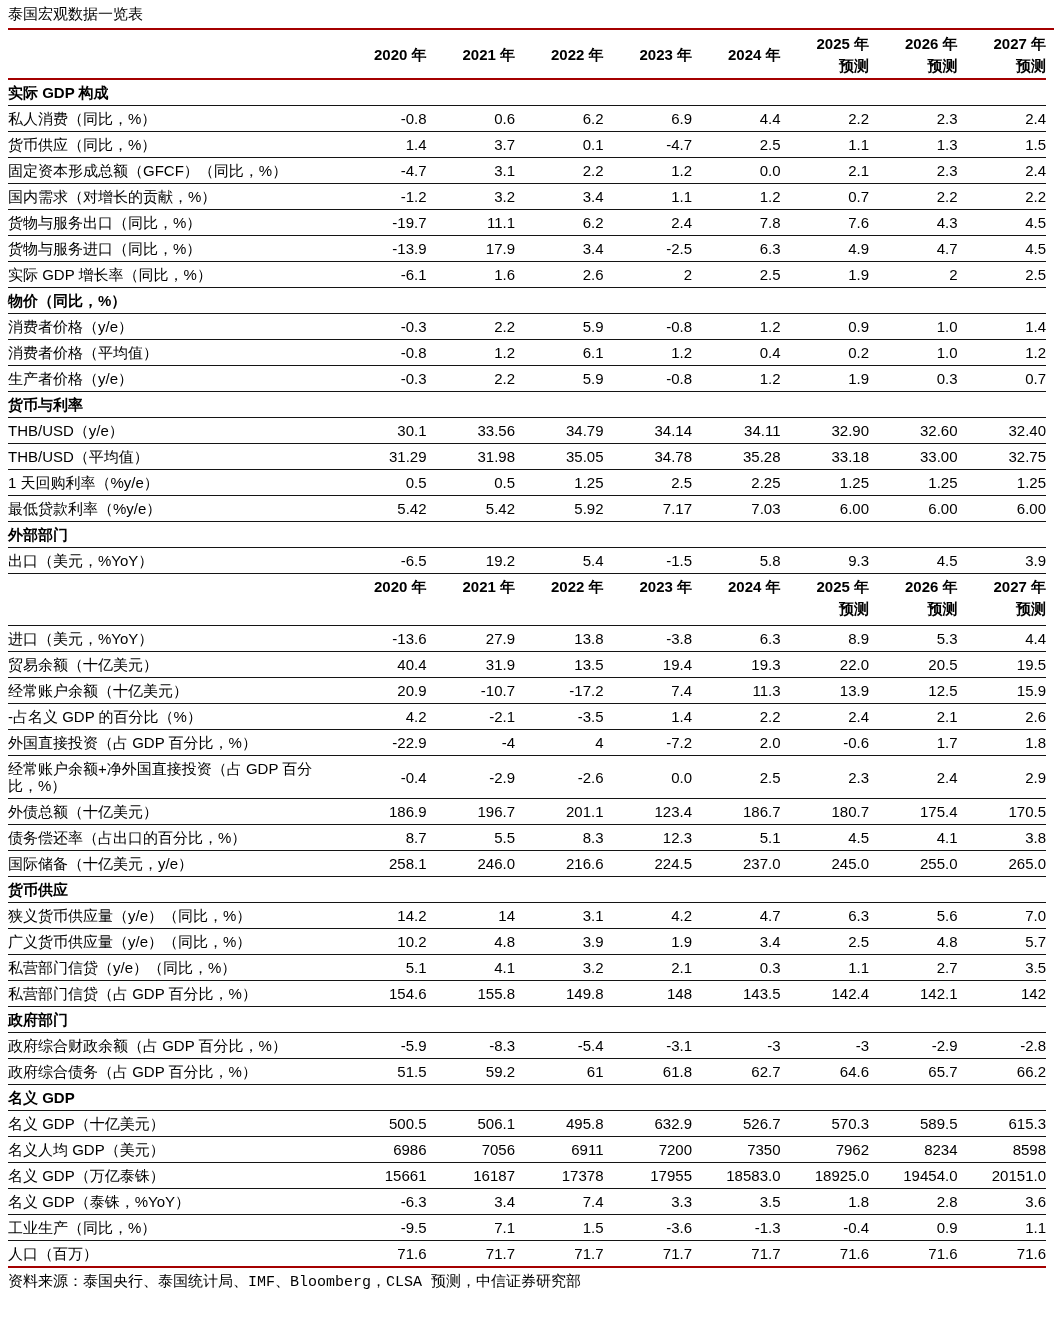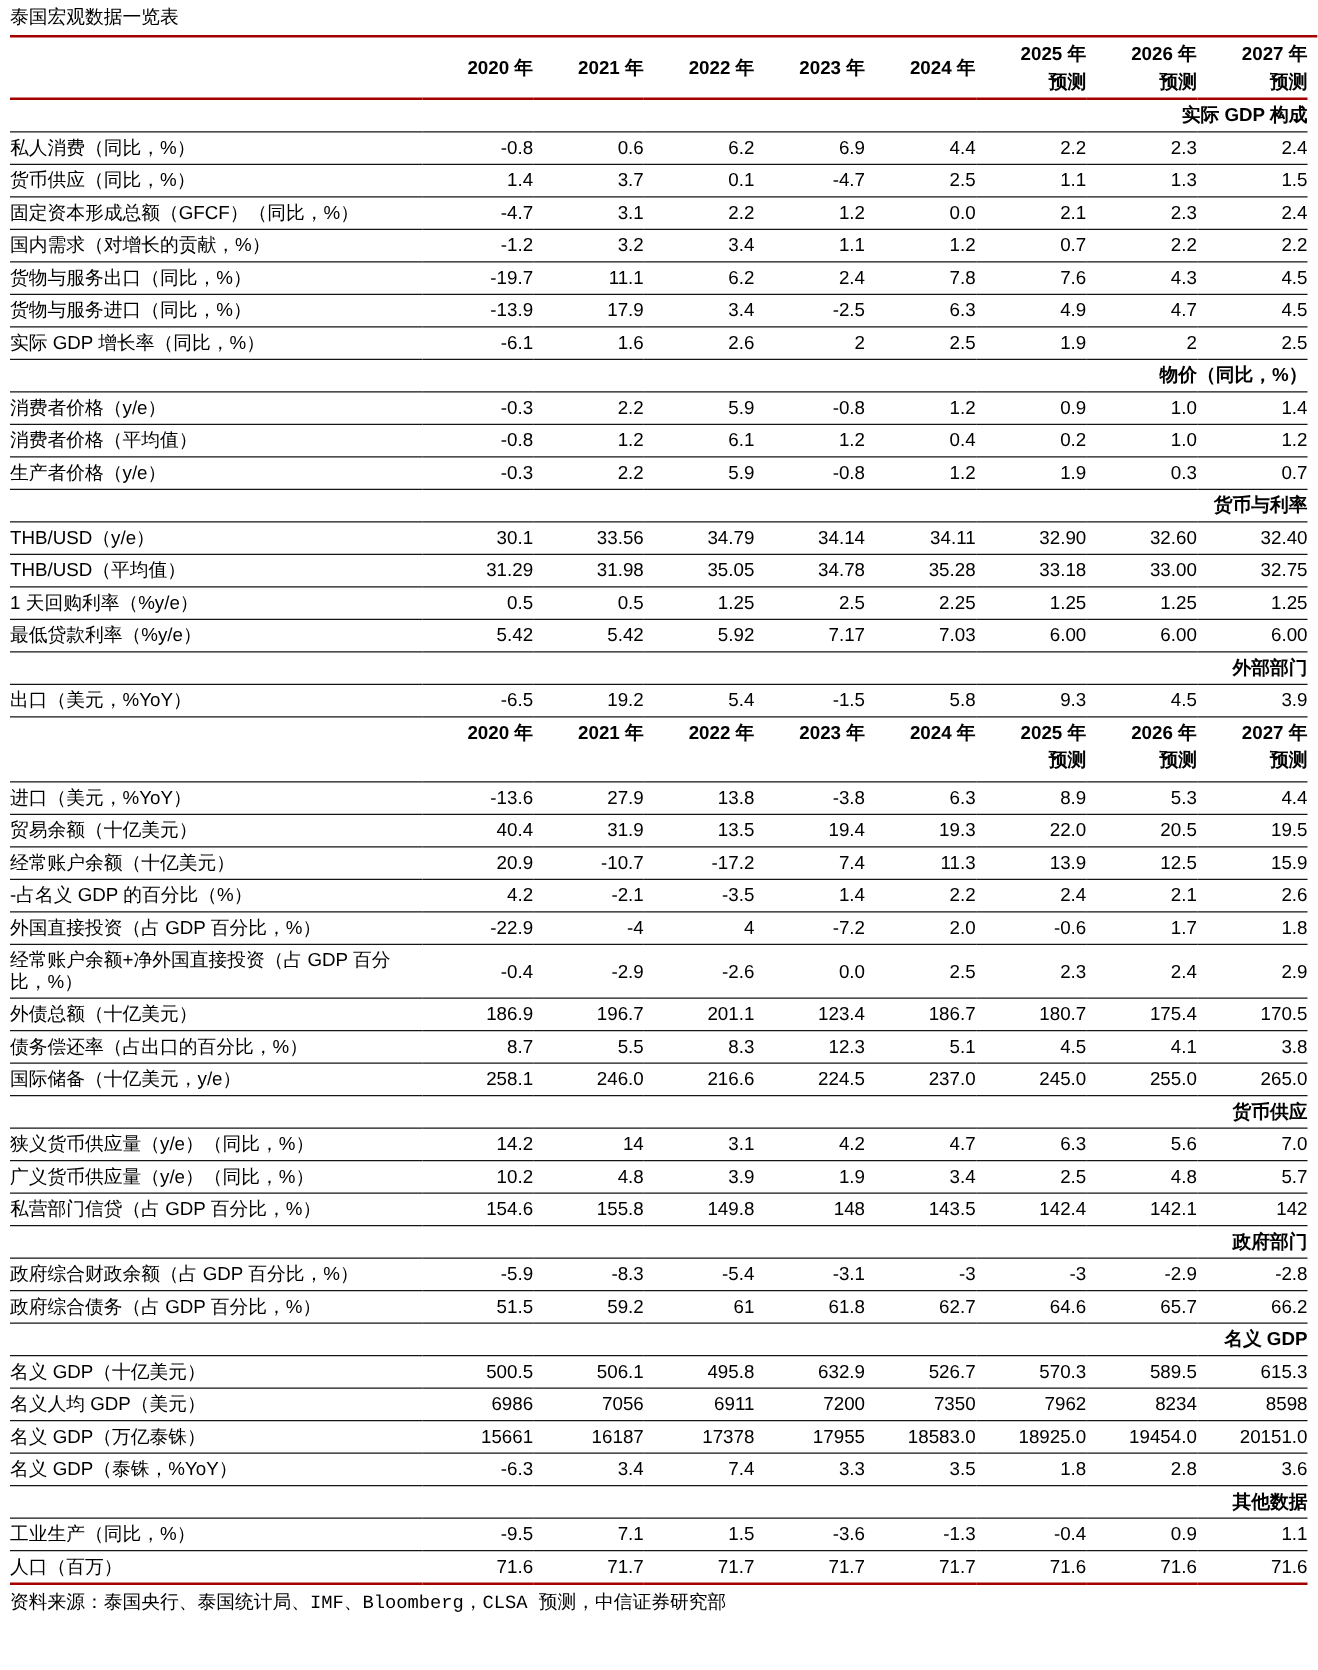--- a/index.html
+++ b/index.html
@@ -40,21 +40,21 @@
   thead th {
     font-weight: bold;
     border-bottom: 2px solid var(--accent, #a40000);
     height: 49px;
     text-align: right;
   }
   thead th .note { margin-top: 5px; }
 
   tbody td { border-bottom: 1px solid #141414; }
   td.num { text-align: right; }
-  tr.section-row td { font-weight: bold; text-align: right; }
+  tr.section-row td { font-weight: bold; }
 
   tr.mid-header td {
     font-weight: bold;
     vertical-align: top;
     height: 52px;
     text-align: right;
   }
   tr.mid-header td.lbl { text-align: left; }
   tr.mid-header .note { margin-top: 5px; }
 
@@ -441,20 +441,31 @@
           <td class="num">10.2</td>
           <td class="num">4.8</td>
           <td class="num">3.9</td>
           <td class="num">1.9</td>
           <td class="num">3.4</td>
           <td class="num">2.5</td>
           <td class="num">4.8</td>
           <td class="num">5.7</td>
         </tr>
         <tr class="data-row">
+          <td class="lbl">私营部门信贷（y/e）（同比，%）</td>
+          <td class="num">5.1</td>
+          <td class="num">4.1</td>
+          <td class="num">3.2</td>
+          <td class="num">2.1</td>
+          <td class="num">0.3</td>
+          <td class="num">1.1</td>
+          <td class="num">2.7</td>
+          <td class="num">3.5</td>
+        </tr>
+        <tr class="data-row">
           <td class="lbl">私营部门信贷（占 GDP 百分比，%）</td>
           <td class="num">154.6</td>
           <td class="num">155.8</td>
           <td class="num">149.8</td>
           <td class="num">148</td>
           <td class="num">143.5</td>
           <td class="num">142.4</td>
           <td class="num">142.1</td>
           <td class="num">142</td>
         </tr>
@@ -523,23 +534,20 @@
           <td class="lbl">名义 GDP（泰铢，%YoY）</td>
           <td class="num">-6.3</td>
           <td class="num">3.4</td>
           <td class="num">7.4</td>
           <td class="num">3.3</td>
           <td class="num">3.5</td>
           <td class="num">1.8</td>
           <td class="num">2.8</td>
           <td class="num">3.6</td>
         </tr>
-        <tr class="section-row">
-          <td colspan="9">其他数据</td>
-        </tr>
         <tr class="data-row">
           <td class="lbl">工业生产（同比，%）</td>
           <td class="num">-9.5</td>
           <td class="num">7.1</td>
           <td class="num">1.5</td>
           <td class="num">-3.6</td>
           <td class="num">-1.3</td>
           <td class="num">-0.4</td>
           <td class="num">0.9</td>
           <td class="num">1.1</td>

